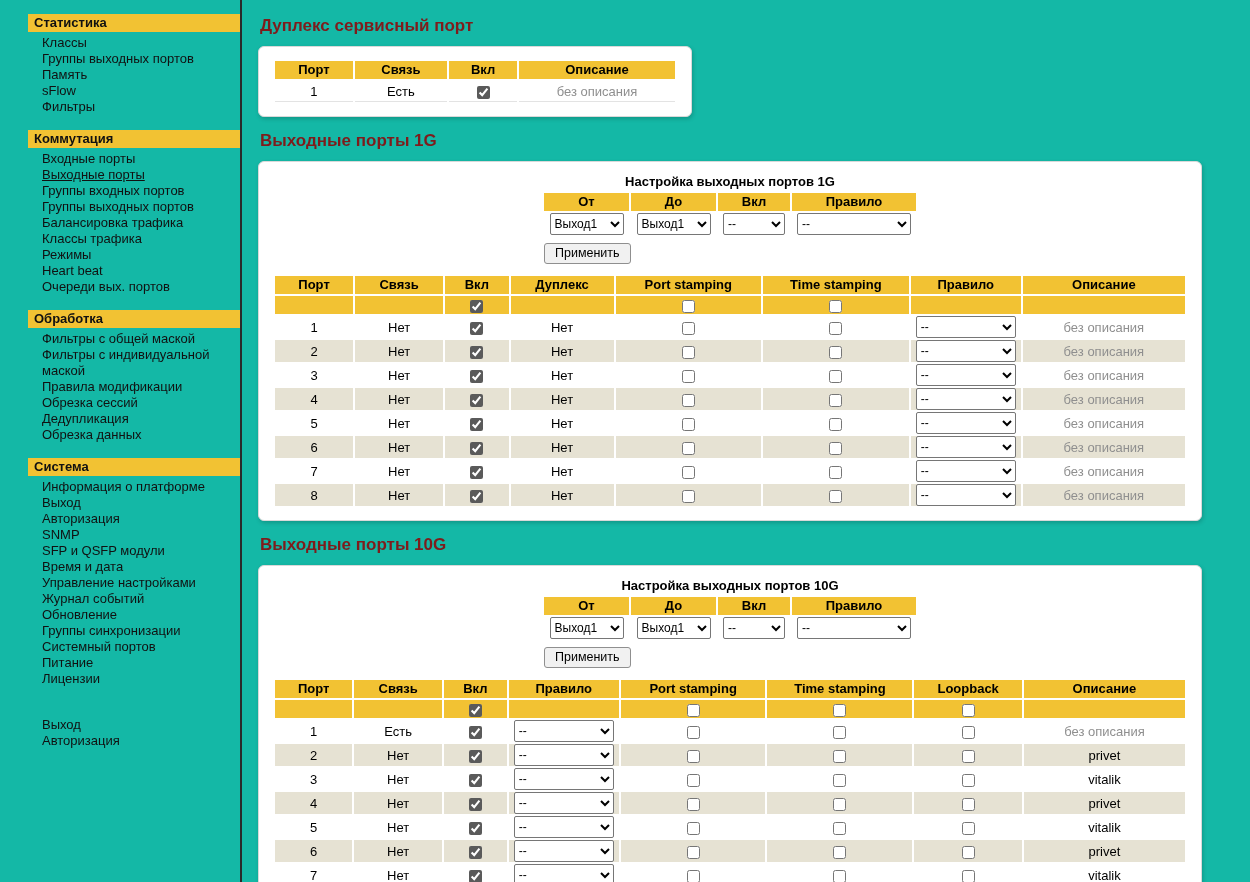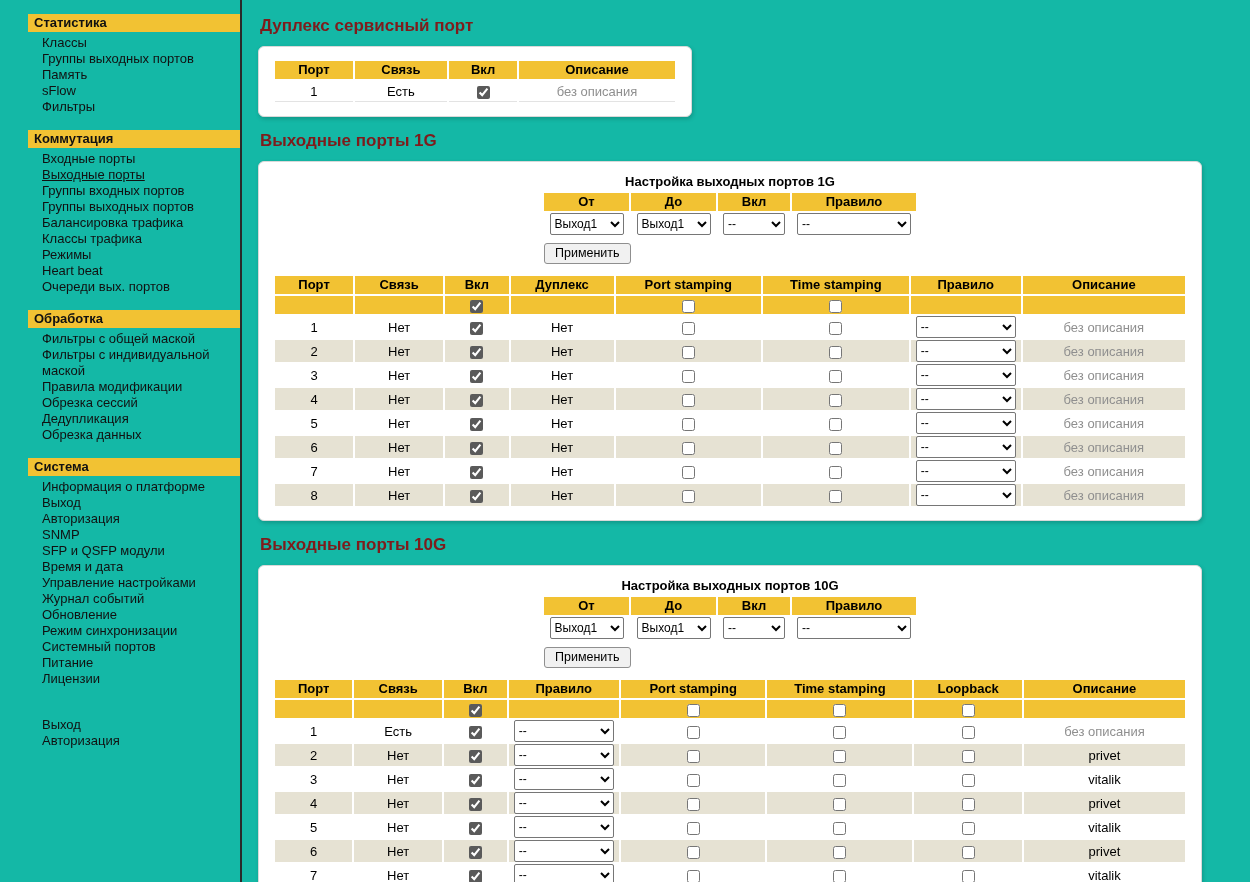--- a/index.html
+++ b/index.html
@@ -136,21 +136,21 @@
           <div class="side-item">SFP и QSFP модули</div>
 
           <div class="side-item alt">Время и дата</div>
 
           <div class="side-item">Управление настройками</div>
 
           <div class="side-item alt">Журнал событий</div>
 
           <div class="side-item">Обновление</div>
 
-          <div class="side-item alt">Режим синхронизации</div>
+          <div class="side-item alt">Группы синхронизации</div>
 
           <div class="side-item">Системный портов</div>
 
           <div class="side-item alt">Питание</div>
 
           <div class="side-item">Лицензии</div>
 
       </div>
     </div>
 

